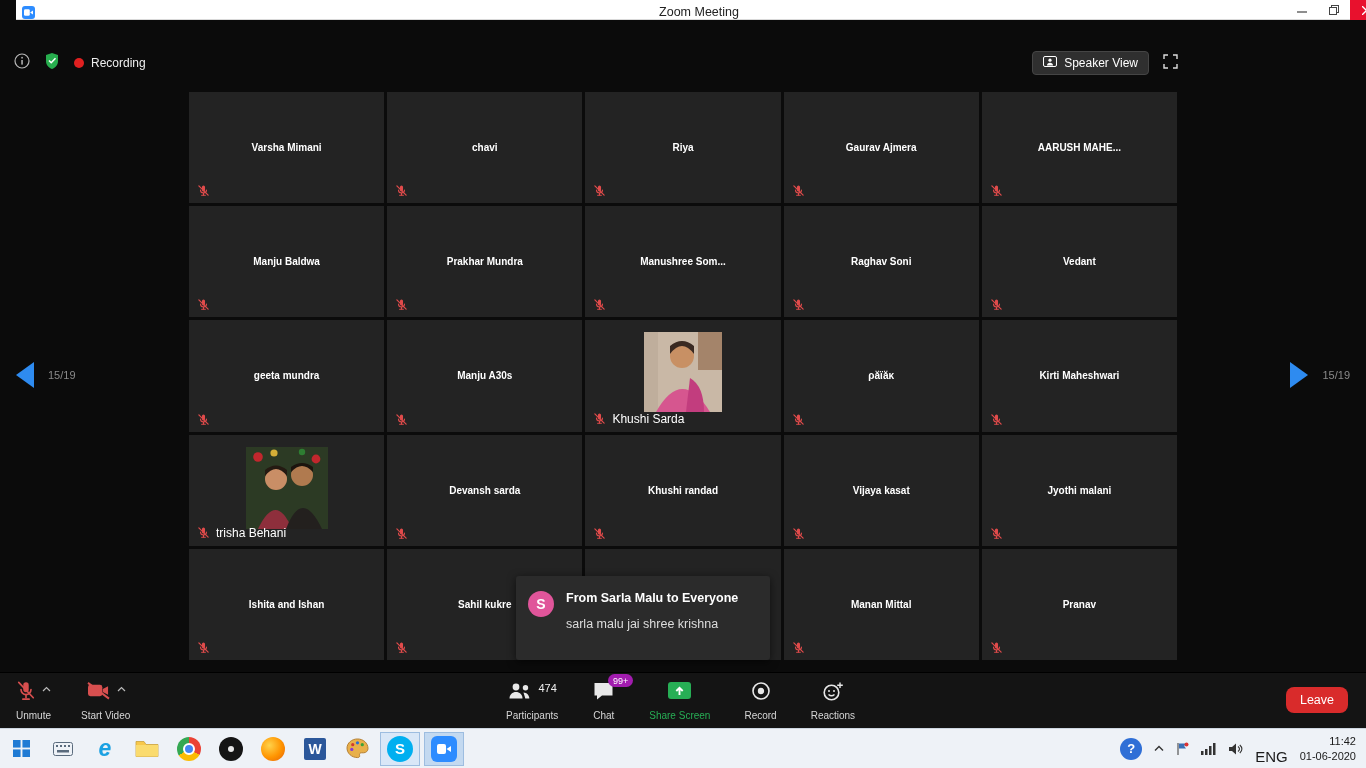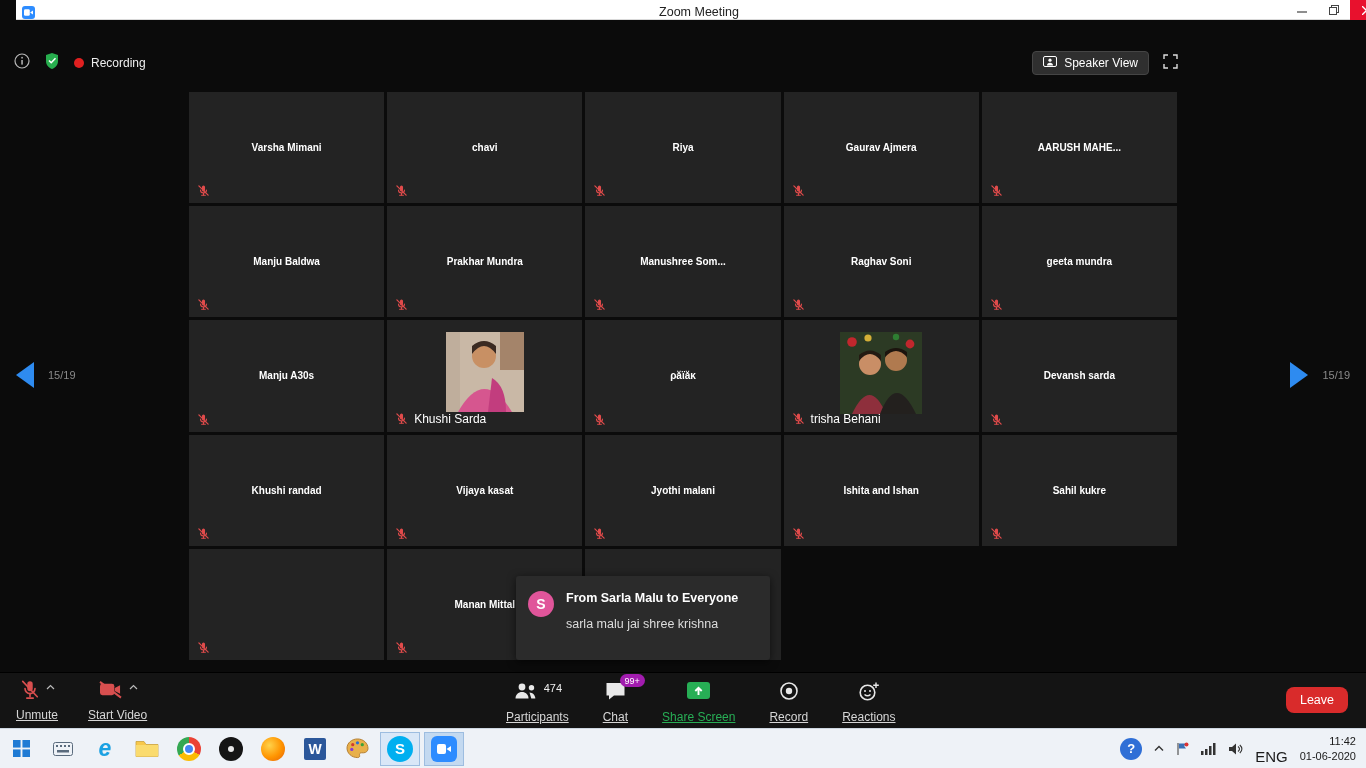--- a/index.html
+++ b/index.html
@@ -45,21 +45,21 @@
                 display:flex; padding:15px 12px; gap:12px; z-index:6; box-shadow:0 2px 8px rgba(0,0,0,.6); cursor:pointer; }
   .chat-avatar { width:26px; height:26px; min-width:26px; border-radius:50%; background:#e0559a; color:#fff; font-size:14px; font-weight:bold; display:flex; align-items:center; justify-content:center; }
   .chat-title { font-size:12.5px; font-weight:bold; color:#fff; margin-bottom:12px; }
   .chat-msg { font-size:12.5px; color:#ddd; }
 
   
   .controlbar { position:absolute; top:672px; left:0; width:1366px; height:56px; background:#141414; border-top:1px solid #000; z-index:10; }
   .cb-left { position:absolute; left:16px; top:0; height:100%; display:flex; align-items:center; gap:30px; }
   .cb-center { position:absolute; left:506px; top:0; height:100%; display:flex; align-items:flex-start; gap:34px; padding-top:8px; }
   .ctrl { display:flex; flex-direction:column; align-items:center; gap:5px; cursor:pointer; }
-  .ctrl-label { font-size:12px; color:#d6d6d6; white-space:nowrap;text-decoration:underline; }
+  .ctrl-label { font-size:10px; color:#d6d6d6; white-space:nowrap; }
   .ctrl-label.green { color:#27ae55; }
   .ico-row { position:relative; display:flex; align-items:center; height:24px; }
   .chev { margin-left:6px; margin-bottom:12px; cursor:pointer; }
   .pcount { font-size:11px; color:#efefef; margin-left:5px; transform:translateY(-5px); }
   .chat-badge { position:absolute; top:-7px; right:-18px; background:#a21caf; color:#fff; font-size:9px; border-radius:8px; padding:1.5px 5px; }
   .leave-btn { position:absolute; right:18px; top:14px; background:#d92b2b; color:#fff; border:none; border-radius:8px; font-size:12.5px; padding:6px 14px; cursor:pointer; }
 
   
   .taskbar { position:absolute; top:728px; left:0; width:1366px; height:40px; background:#eef2f7; border-top:1px solid #cdd6e0; display:flex; align-items:center; z-index:20; }
   .task-ico { width:42px; height:40px; display:flex; align-items:center; justify-content:center; cursor:pointer; }
@@ -275,20 +275,34 @@
               <g fill="none" stroke="#e14b4b" stroke-width="1.3" stroke-linecap="round">
                 <path d="M4.3 7.4a3.7 3.7 0 0 0 7.4 0"></path>
                 <path d="M8 11.2v2.2"></path>
                 <path d="M5.7 13.9h4.6"></path>
                 <path d="M2.3 2.3l11.4 11.4" stroke-width="1.5"></path>
               </g>
             </svg>
           </div>
         </div>
         <div class="tile">
+          <div class="pname-center">Vedant</div>
+          <div class="foot">
+            <svg width="13" height="13" viewBox="0 0 16 16">
+              <path d="M8 1.8a1.9 1.9 0 0 1 1.9 1.9v3.6a1.9 1.9 0 0 1-3.8 0V3.7A1.9 1.9 0 0 1 8 1.8z" fill="#e14b4b"></path>
+              <g fill="none" stroke="#e14b4b" stroke-width="1.3" stroke-linecap="round">
+                <path d="M4.3 7.4a3.7 3.7 0 0 0 7.4 0"></path>
+                <path d="M8 11.2v2.2"></path>
+                <path d="M5.7 13.9h4.6"></path>
+                <path d="M2.3 2.3l11.4 11.4" stroke-width="1.5"></path>
+              </g>
+            </svg>
+          </div>
+        </div>
+        <div class="tile">
           <div class="pname-center">geeta mundra</div>
           <div class="foot">
             <svg width="13" height="13" viewBox="0 0 16 16">
               <path d="M8 1.8a1.9 1.9 0 0 1 1.9 1.9v3.6a1.9 1.9 0 0 1-3.8 0V3.7A1.9 1.9 0 0 1 8 1.8z" fill="#e14b4b"></path>
               <g fill="none" stroke="#e14b4b" stroke-width="1.3" stroke-linecap="round">
                 <path d="M4.3 7.4a3.7 3.7 0 0 0 7.4 0"></path>
                 <path d="M8 11.2v2.2"></path>
                 <path d="M5.7 13.9h4.6"></path>
                 <path d="M2.3 2.3l11.4 11.4" stroke-width="1.5"></path>
               </g>
@@ -327,20 +341,34 @@
                 <path d="M8 11.2v2.2"></path>
                 <path d="M5.7 13.9h4.6"></path>
                 <path d="M2.3 2.3l11.4 11.4" stroke-width="1.5"></path>
               </g>
             </svg>
             <span class="pname-small">Khushi Sarda</span>
           </div>
         </div>
         <div class="tile">
           <div class="pname-center">ρӑϊӑκ</div>
+          <div class="foot">
+            <svg width="13" height="13" viewBox="0 0 16 16">
+              <path d="M8 1.8a1.9 1.9 0 0 1 1.9 1.9v3.6a1.9 1.9 0 0 1-3.8 0V3.7A1.9 1.9 0 0 1 8 1.8z" fill="#e14b4b"></path>
+              <g fill="none" stroke="#e14b4b" stroke-width="1.3" stroke-linecap="round">
+                <path d="M4.3 7.4a3.7 3.7 0 0 0 7.4 0"></path>
+                <path d="M8 11.2v2.2"></path>
+                <path d="M5.7 13.9h4.6"></path>
+                <path d="M2.3 2.3l11.4 11.4" stroke-width="1.5"></path>
+              </g>
+            </svg>
+          </div>
+        </div>
+        <div class="tile">
+          <div class="pname-center">Kirti Maheshwari</div>
           <div class="foot">
             <svg width="13" height="13" viewBox="0 0 16 16">
               <path d="M8 1.8a1.9 1.9 0 0 1 1.9 1.9v3.6a1.9 1.9 0 0 1-3.8 0V3.7A1.9 1.9 0 0 1 8 1.8z" fill="#e14b4b"></path>
               <g fill="none" stroke="#e14b4b" stroke-width="1.3" stroke-linecap="round">
                 <path d="M4.3 7.4a3.7 3.7 0 0 0 7.4 0"></path>
                 <path d="M8 11.2v2.2"></path>
                 <path d="M5.7 13.9h4.6"></path>
                 <path d="M2.3 2.3l11.4 11.4" stroke-width="1.5"></path>
               </g>
             </svg>

